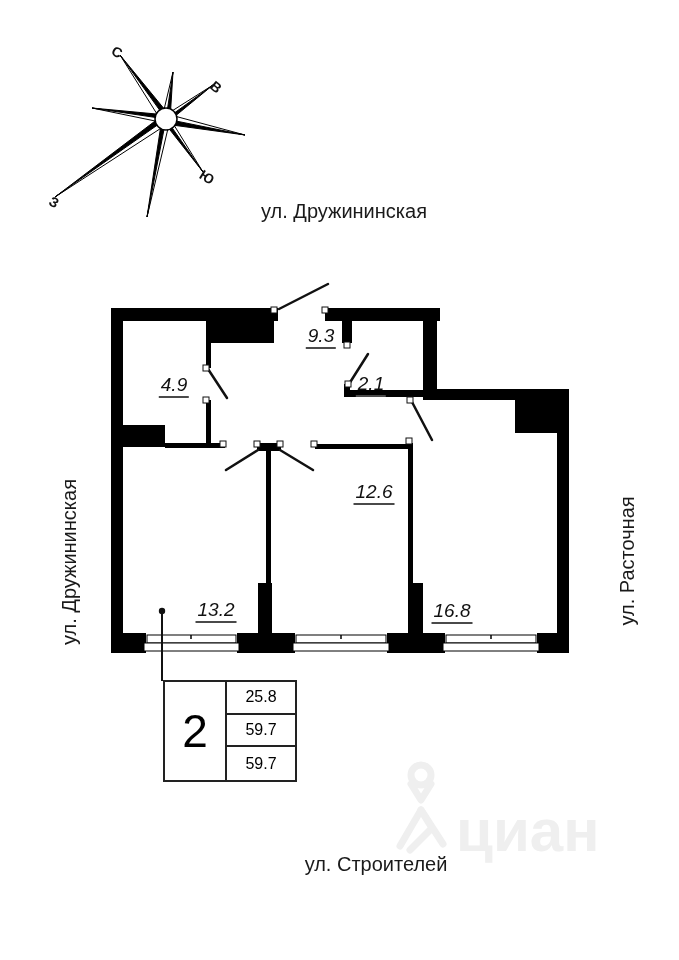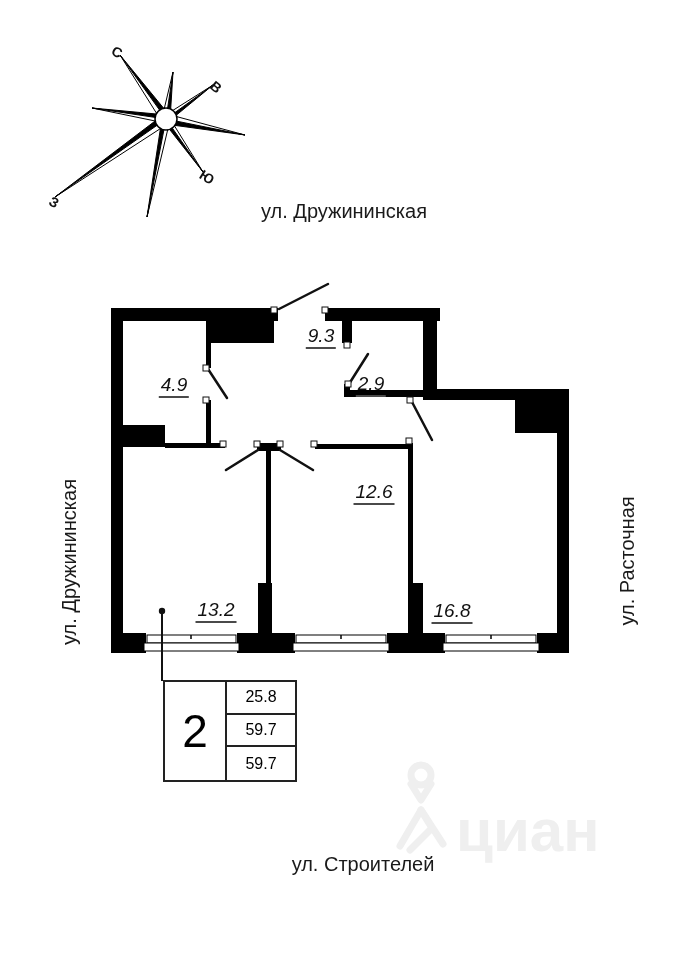--- a/index.html
+++ b/index.html
@@ -69,21 +69,21 @@
       <polygon points="92,108 166,119 165,123" fill="#fff"></polygon>
     </g>
     <circle cx="166" cy="119" r="11" fill="#fff" stroke="#000" stroke-width="1.5"></circle>
     <text class="compass-label" x="117" y="57" text-anchor="middle" transform="rotate(28 117 52)">С</text>
     <text class="compass-label" x="216" y="92" text-anchor="middle" transform="rotate(40 216 87)">В</text>
     <text class="compass-label" x="207" y="182" text-anchor="middle" transform="rotate(32 207 177)">Ю</text>
     <text class="compass-label" x="54" y="207" text-anchor="middle" transform="rotate(30 54 202)">З</text>
   </svg>
 
   <div class="street-label" style="left:344px;top:211px">ул. Дружининская</div>
-  <div class="street-label" style="left:363px;top:864px">ул. Строителей</div>
+  <div class="street-label" style="left:376px;top:864px">ул. Строителей</div>
   <div class="street-label vert" style="left:69px;top:562px">ул. Дружининская</div>
   <div class="street-label vert" style="left:627px;top:561px">ул. Расточная</div>
 
   <svg class="abs" style="left:0;top:0" width="679" height="960" viewBox="0 0 679 960">
     <g fill="#000">
       <rect x="111" y="308" width="12" height="345"></rect>
       <rect x="111" y="308" width="167" height="13"></rect>
       <rect x="206" y="308" width="68" height="35"></rect>
       <rect x="325" y="308" width="115" height="13"></rect>
       <rect x="342" y="321" width="10" height="22"></rect>
@@ -152,21 +152,21 @@
     </g>
 
     <g>
       <line x1="162" y1="611" x2="162" y2="681" stroke="#111" stroke-width="2"></line>
       <circle cx="162" cy="611" r="3.2" fill="#111"></circle>
     </g>
   </svg>
 
   <div class="room-label" style="left:321px;top:326px">9.3</div>
   <div class="room-label" style="left:174px;top:375px">4.9</div>
-  <div class="room-label" style="left:371px;top:374px">2.9</div>
+  <div class="room-label" style="left:371px;top:374px">2.1</div>
   <div class="room-label" style="left:374px;top:482px">12.6</div>
   <div class="room-label" style="left:216px;top:600px">13.2</div>
   <div class="room-label" style="left:452px;top:601px">16.8</div>
 
   <div class="info-table">
     <div class="rooms-cell">2</div>
     <div class="val-cell">25.8</div>
     <div class="val-cell">59.7</div>
     <div class="val-cell">59.7</div>
   </div>

